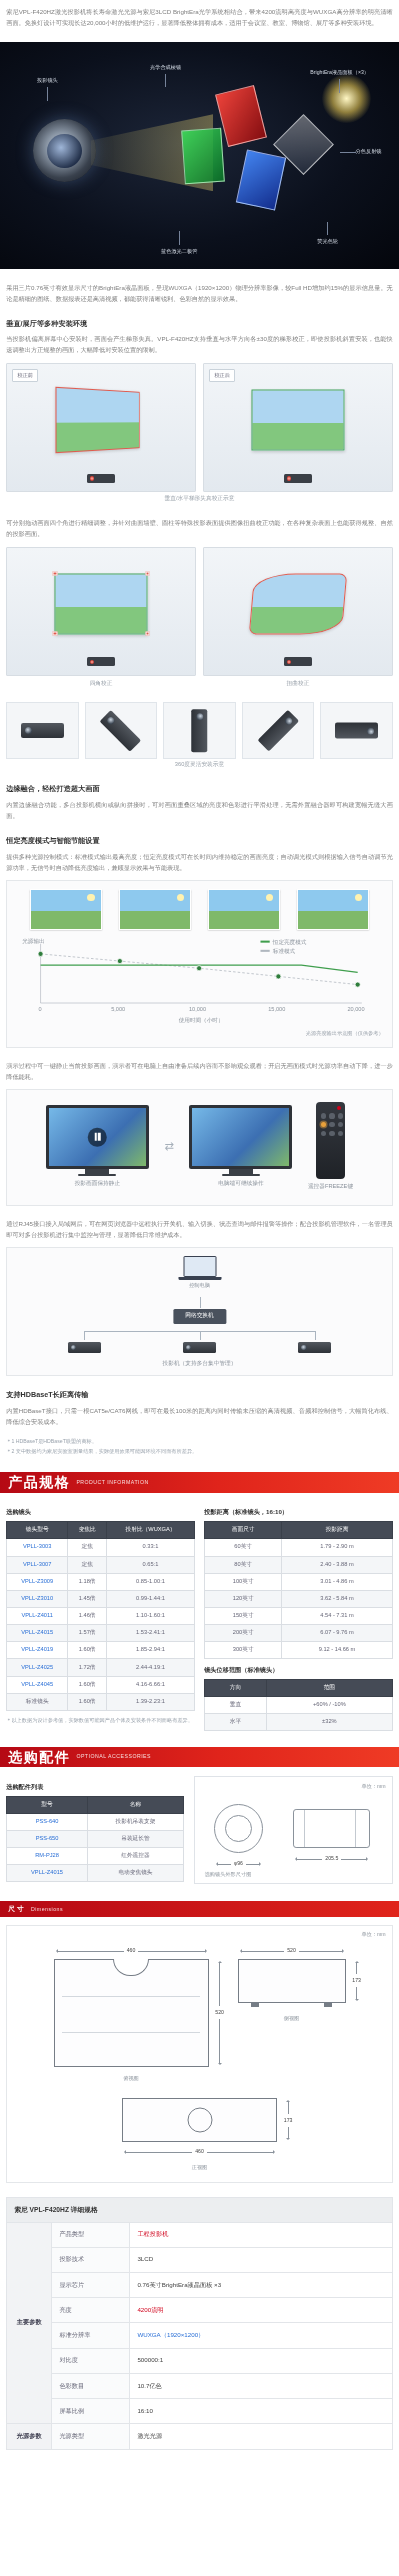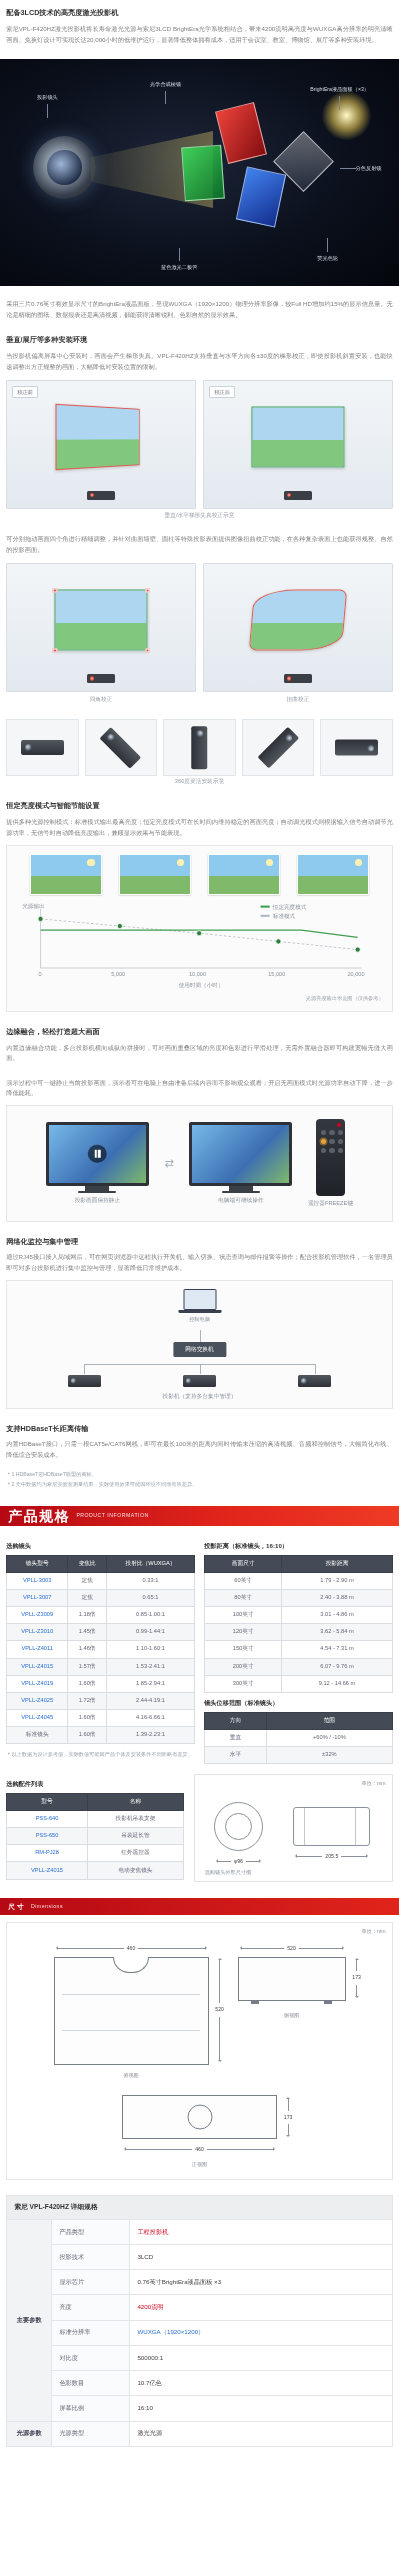--- a/index.html
+++ b/index.html
@@ -201,21 +201,20 @@
   .spec-table td.red{color:#d0021b}
   .spec-table td.blue{color:#2a6fd6}
 </style>
 </head>
 <body>
 
 <div class="page">
   <div class="content">
 
     <div class="sec" style="margin-top:7.2px">
-      <h3>配备3LCD技术的高亮度激光投影机</h3>
       <p>索尼VPL-F420HZ激光投影机将长寿命激光光源与索尼3LCD BrightEra光学系统相结合，带来4200流明高亮度与WUXGA高分辨率的明亮清晰画面。免换灯设计可实现长达20,000小时的低维护运行，显著降低整体拥有成本，适用于会议室、教室、博物馆、展厅等多种安装环境。</p>
     </div>
   </div>
 
   <div class="hero">
     <div class="lens"></div>
     <div class="beam"></div>
     <div class="panel p-green"></div>
     <div class="panel p-red"></div>
     <div class="panel p-blue"></div>
@@ -297,20 +296,25 @@
             <div class="pjshape"></div>
           </div>
         <div class="rot-cell r135">
             <div class="pjshape"></div>
           </div>
         <div class="rot-cell r180">
             <div class="pjshape"></div>
           </div>
       </div>
       <div class="fig-caption">360度灵活安装示意</div>
+    </div>
+
+    <div class="sec">
+      <h3>边缘融合，轻松打造超大画面</h3>
+      <p>内置边缘融合功能，多台投影机横向或纵向拼接时，可对画面重叠区域的亮度和色彩进行平滑处理，无需外置融合器即可构建宽幅无缝大画面。</p>
     </div>
 
     <div class="sec">
       <h3>恒定亮度模式与智能节能设置</h3>
       <p>提供多种光源控制模式：标准模式输出最高亮度；恒定亮度模式可在长时间内维持稳定的画面亮度；自动调光模式则根据输入信号自动调节光源功率，无信号时自动降低亮度输出，兼顾显示效果与节能表现。</p>
       <div class="diagram">
         <div class="thumb-row">
           <div class="thumb"></div>
           <div class="thumb"></div>
           <div class="thumb"></div>
@@ -336,25 +340,20 @@
           <rect x="480" y="10" width="18" height="4" fill="#3f9e4d"></rect>
           <text class="svg-txt" x="504" y="17">恒定亮度模式</text>
           <rect x="480" y="28" width="18" height="4" fill="#b0b7bf"></rect>
           <text class="svg-txt" x="504" y="35">标准模式</text>
         </svg>
         <div class="diagram-caption">光源亮度输出示意图（仅供参考）</div>
       </div>
     </div>
 
     <div class="sec">
-      <h3>边缘融合，轻松打造超大画面</h3>
-      <p>内置边缘融合功能，多台投影机横向或纵向拼接时，可对画面重叠区域的亮度和色彩进行平滑处理，无需外置融合器即可构建宽幅无缝大画面。</p>
-    </div>
-
-    <div class="sec">
       <p>演示过程中可一键静止当前投影画面，演示者可在电脑上自由准备后续内容而不影响观众观看；开启无画面模式时光源功率自动下降，进一步降低能耗。</p>
       <div class="freeze-fig">
         <div class="monitor">
           <div class="mon-screen">
             <div class="pause-badge"></div>
           </div>
           <div class="mon-stand"></div>
           <div class="mon-base"></div>
           <div class="mon-label">投影画面保持静止</div>
         </div>
@@ -379,21 +378,20 @@
               <span class="r-dot"></span>
               <span class="r-dot"></span>
             </div>
           </div>
           <div class="remote-label">遥控器FREEZE键</div>
         </div>
       </div>
     </div>
 
     <div class="sec">
-      <h3>网络化监控与集中管理</h3>
       <p>通过RJ45接口接入局域网后，可在网页浏览器中远程执行开关机、输入切换、状态查询与邮件报警等操作；配合投影机管理软件，一名管理员即可对多台投影机进行集中监控与管理，显著降低日常维护成本。</p>
       <div class="net-fig">
         <div class="laptop">
           <div class="lap-screen"></div>
           <div class="lap-base"></div>
           <div class="lap-label">控制电脑</div>
         </div>
         <div class="vline vl-main"></div>
         <div class="switch">网络交换机</div>
         <div class="hline"></div>
@@ -545,20 +543,24 @@
               <tr>
                 <td>水平</td>
                 <td>±32%</td>
               </tr>
             </tbody>
           </table>
       </div>
     </div>
   </div>
 
+  <div class="banner">
+    <b>选购配件</b>
+    <span>Optional Accessories</span>
+  </div>
 
   <div class="content">
     <div class="acc-row">
       <div class="acc-left">
         <div class="tbl-title">选购配件列表</div>
         <table class="spec-mini">
             <thead>
               <tr>
                 <th>型号</th>
                 <th>名称</th>

